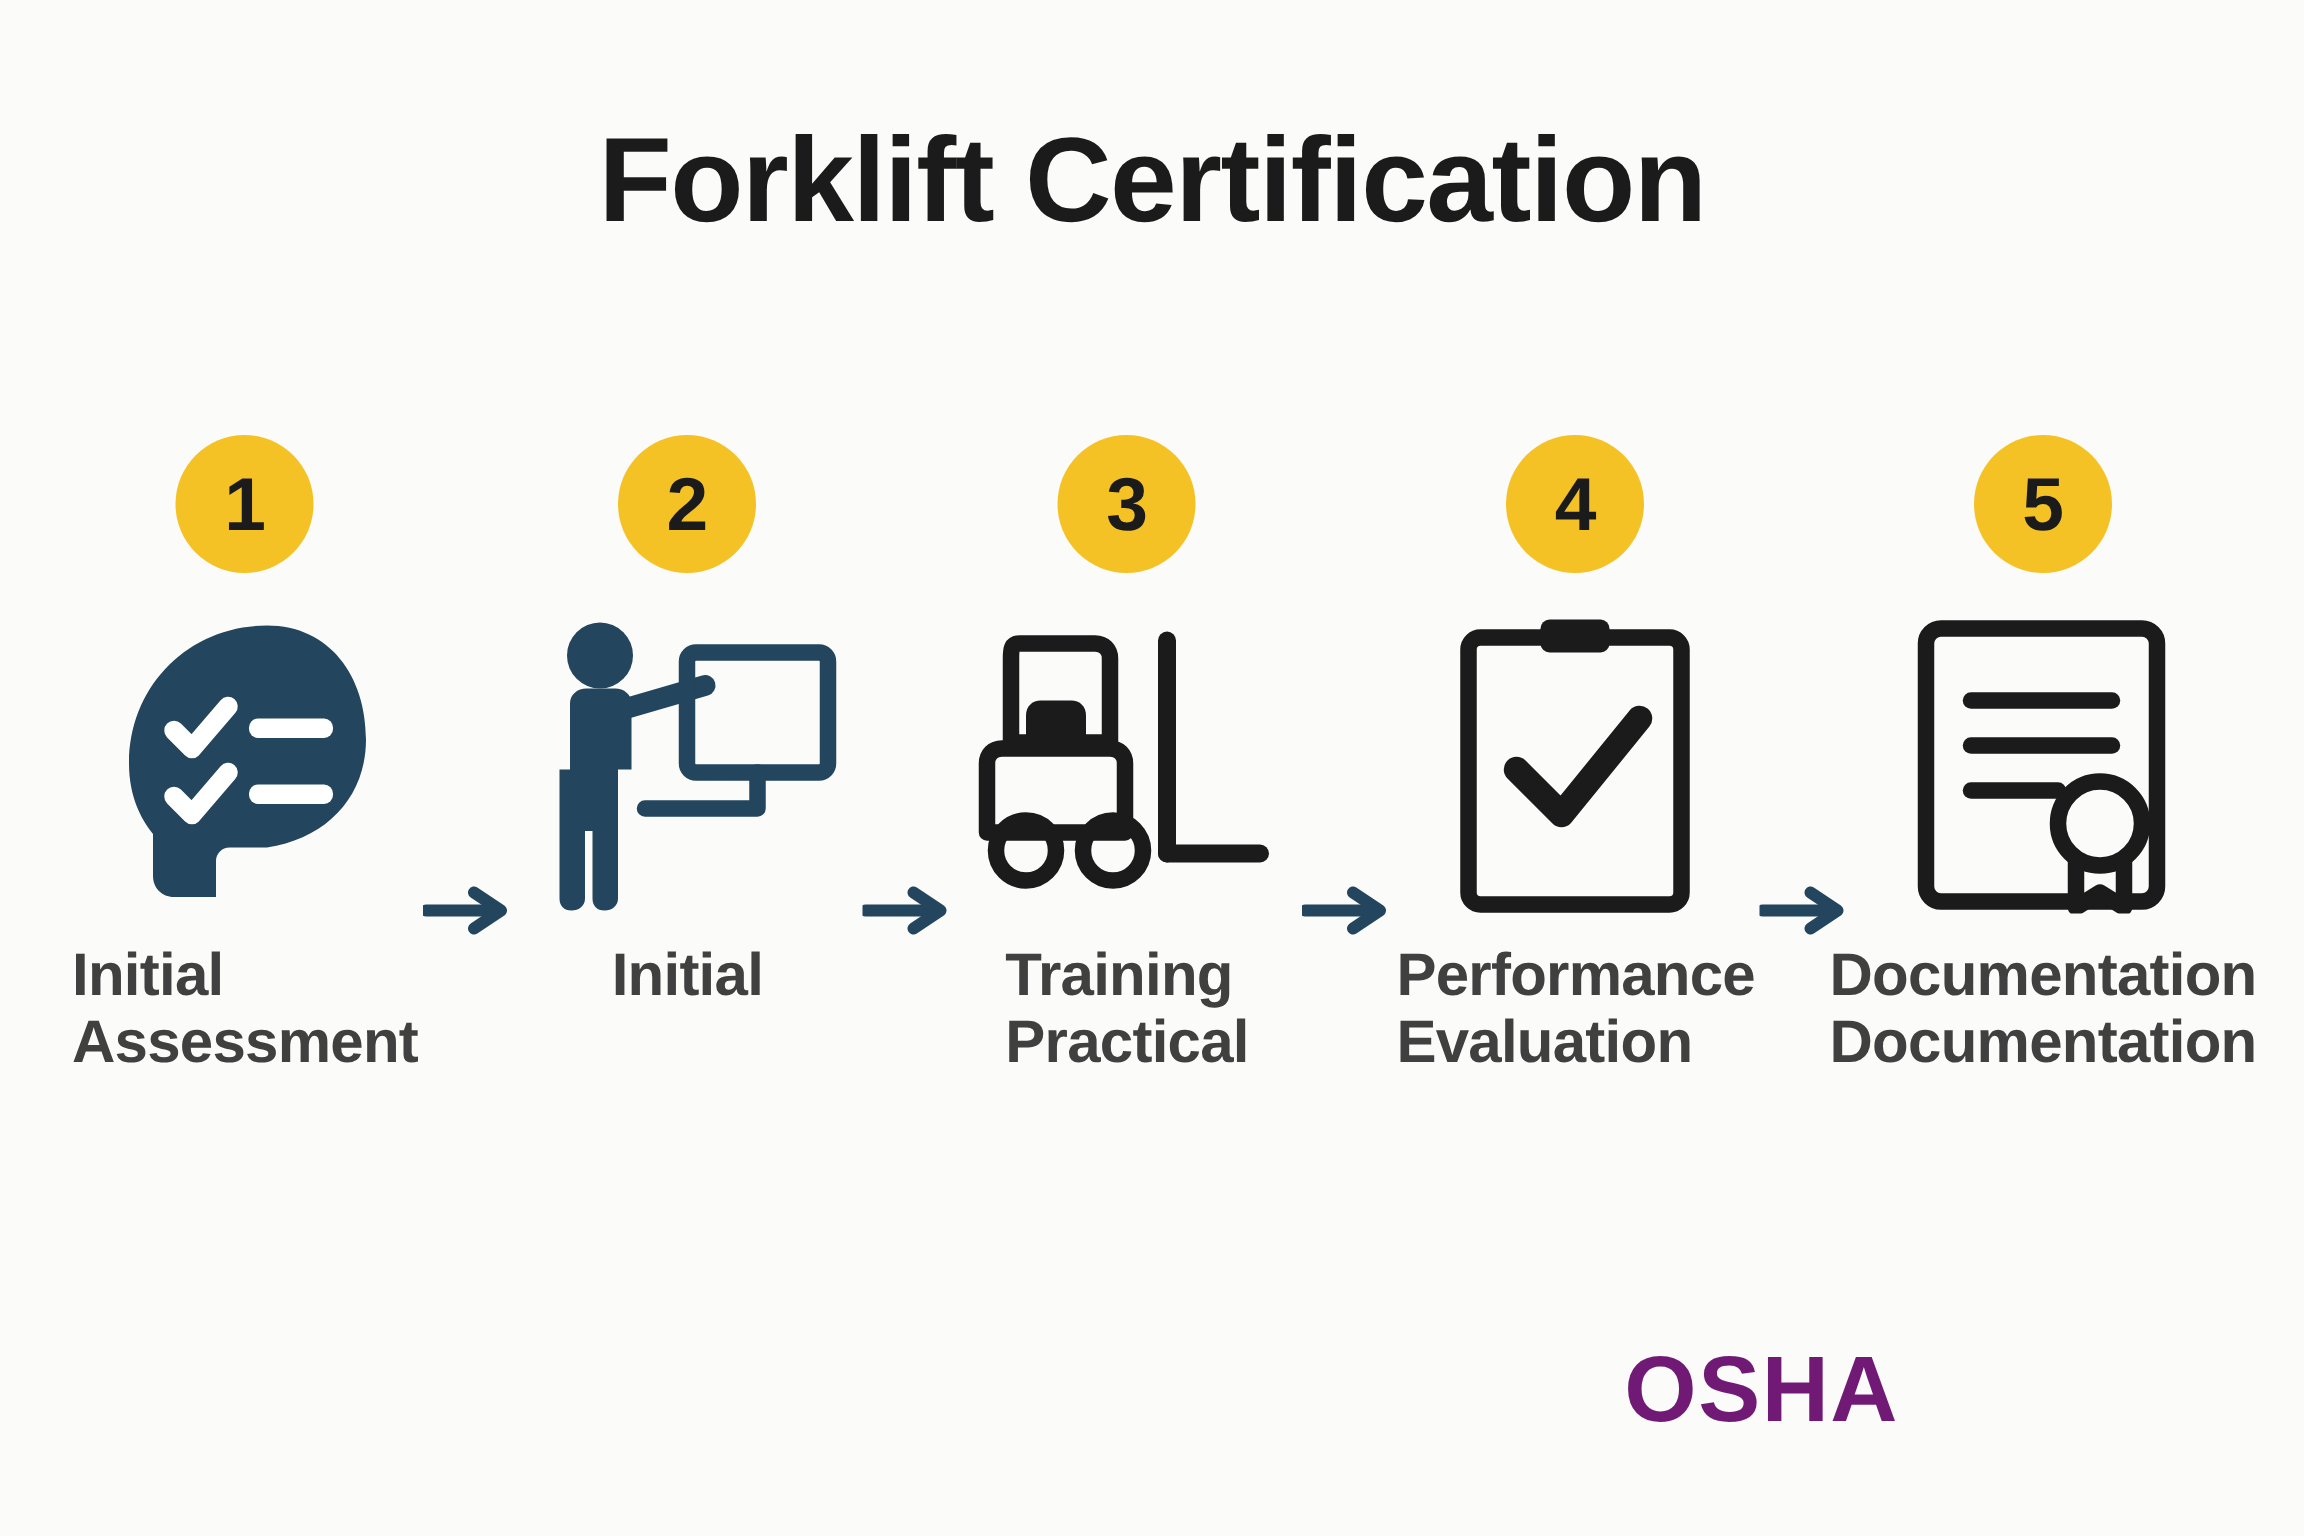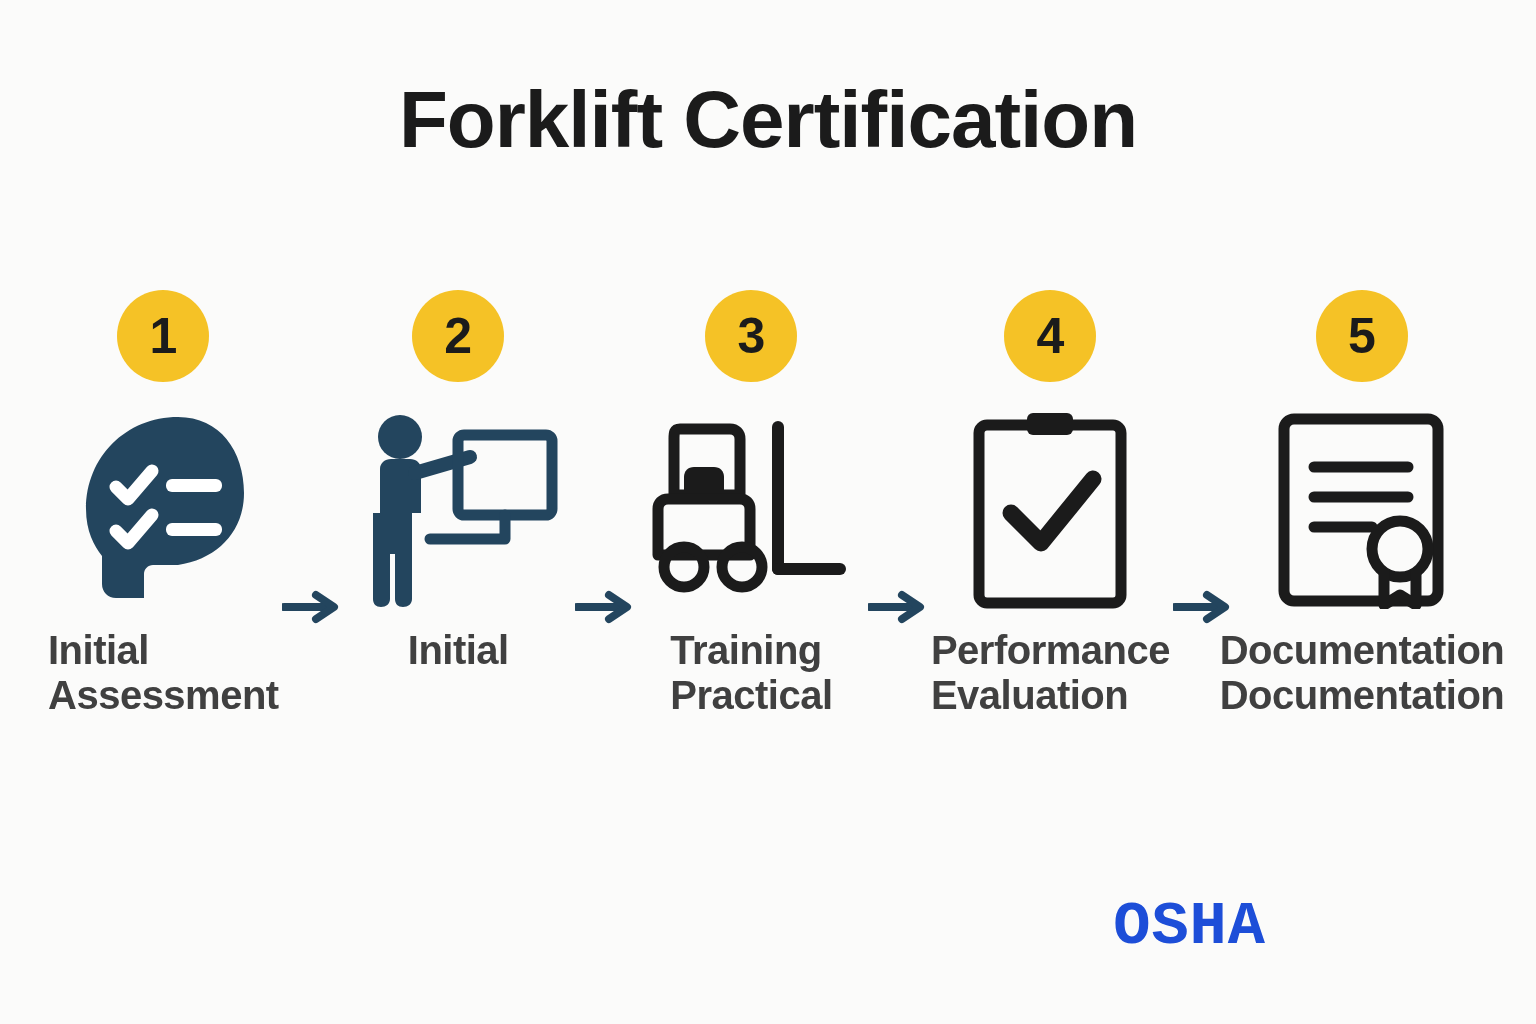--- a/index.html
+++ b/index.html
@@ -89,25 +89,25 @@
     display: flex;
     align-items: center;
     justify-content: center;
     margin-top: 300px;
   }
 
   .osha {
     position: absolute;
     right: 58px;
     bottom: 62px;
-    font-family: Liberation Mono, monospace;
+    font-family: Liberation Sans, sans-serif;
     font-size: 62px;
     font-weight: bold;
     letter-spacing: 1px;
-    color: #1d4ed8;
+    color: #701a75;
     margin-top: 20px;
   }
 </style>
 </head>
 <body>
 
 <div class="page">
 
   <div class="title">Forklift Certification</div>
 

